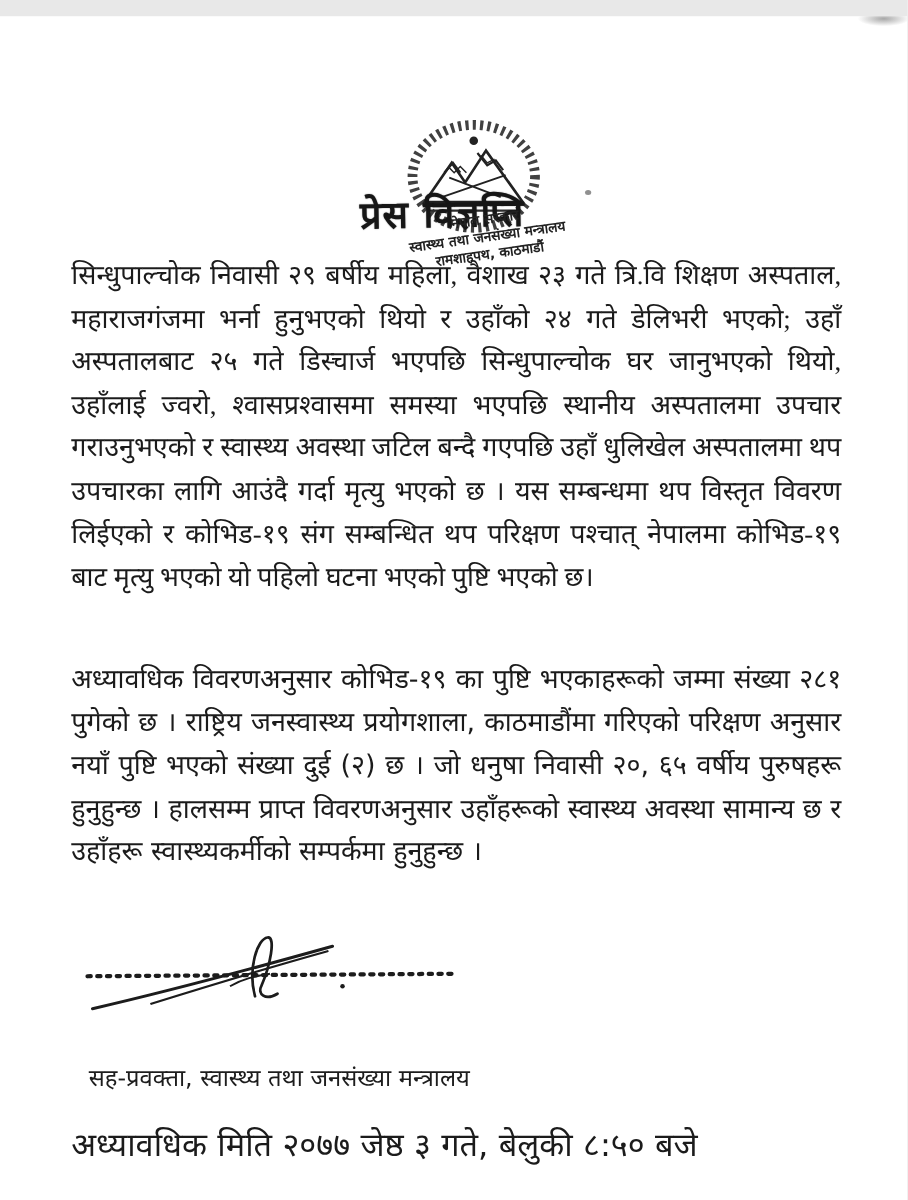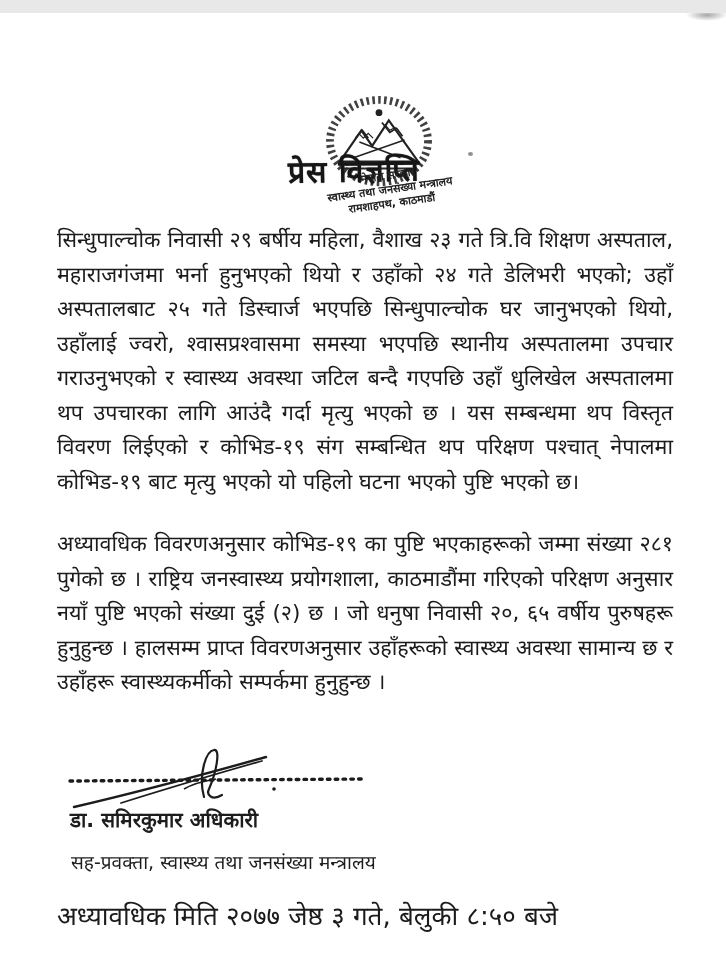--- a/index.html
+++ b/index.html
@@ -67,21 +67,21 @@
   
   .body-par {
     position: absolute;
     left: 57px;
     width: 616px;
     font-size: 21.5px;
     line-height: 34.5px;
     text-align: justify;
     color: #1b1b1b;
   }
-  .par1 { top: 210px; }
+  .par1 { top: 190px; font-family: Liberation Serif, serif; }
   .par2 { top: 514px; }
 
   
   .sig-area {
     position: absolute; left: 66px; top: 732px;
     width: 330px; height: 70px;
   }
   .sig-svg { position: absolute; left: 0; top: 0; width: 330px; height: 70px; }
   .sig-name {
     position: absolute; left: 70px; top: 792px;
@@ -141,17 +141,16 @@
 
       <line x1="4" y1="36" x2="300" y2="34" stroke="#1c1c1c" stroke-width="3.4" stroke-dasharray="2.6 5.2" stroke-linecap="round"></line>
 
       <path d="M8 62 C 60 50, 150 26, 200 12" fill="none" stroke="#1c1c1c" stroke-width="2.4" stroke-linecap="round"></path>
       <path d="M55 58 C 100 44, 160 26, 196 16" fill="none" stroke="#1c1c1c" stroke-width="1.8" stroke-linecap="round"></path>
       <path d="M138 52 C 132 30, 140 6, 148 5 C 155 4, 150 28, 143 44 C 140 50, 146 56, 156 50" fill="none" stroke="#1c1c1c" stroke-width="2.2" stroke-linecap="round"></path>
       <path d="M118 44 C 128 38, 138 36, 150 34" fill="none" stroke="#1c1c1c" stroke-width="1.6"></path>
       <circle cx="208" cy="44" r="1.8" fill="#1c1c1c"></circle>
     </svg>
   </div>
-  <div class="sig-name">डा. समिरकुमार अधिकारी</div>
   <div class="sig-title">सह-प्रवक्ता, स्वास्थ्य तथा जनसंख्या मन्त्रालय</div>
   <div class="sig-date">अध्यावधिक मिति २०७७ जेष्ठ ३ गते, बेलुकी ८:५० बजे</div>
 
 </div>
 
 </body></html>

